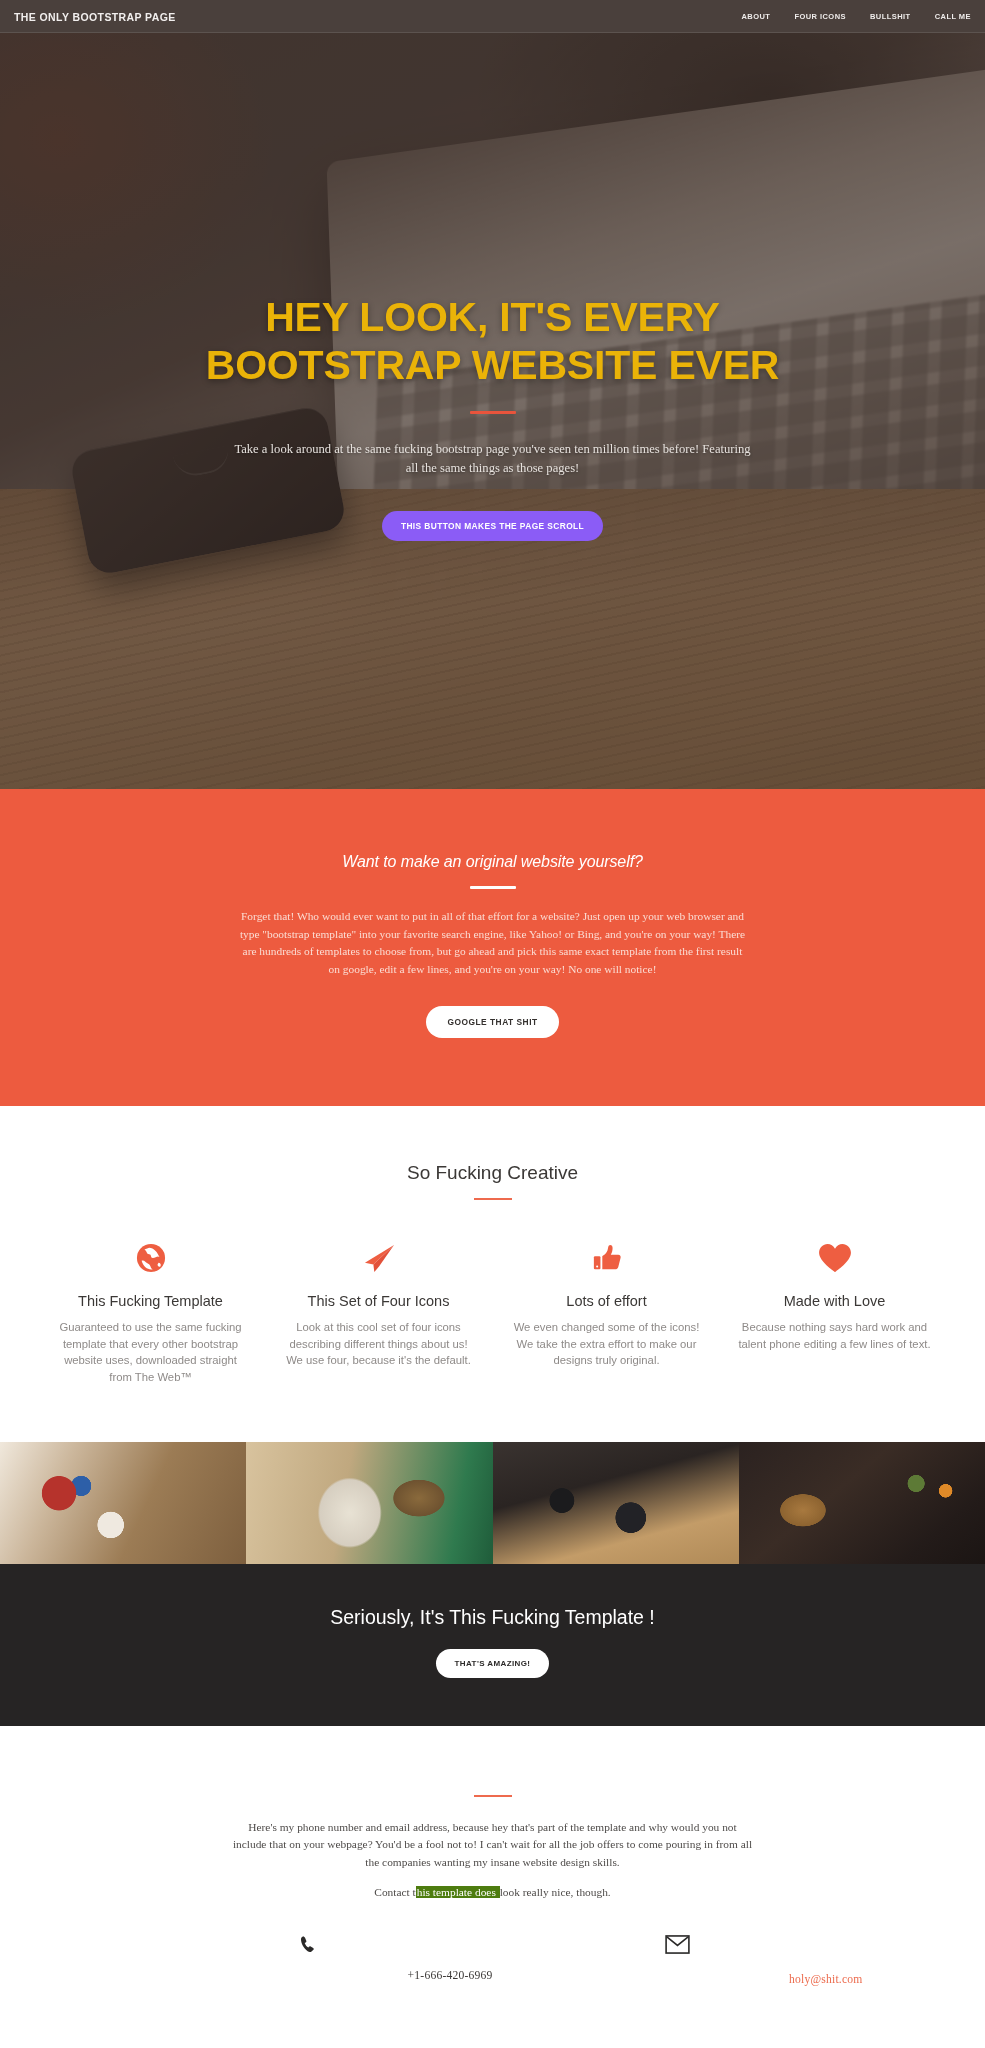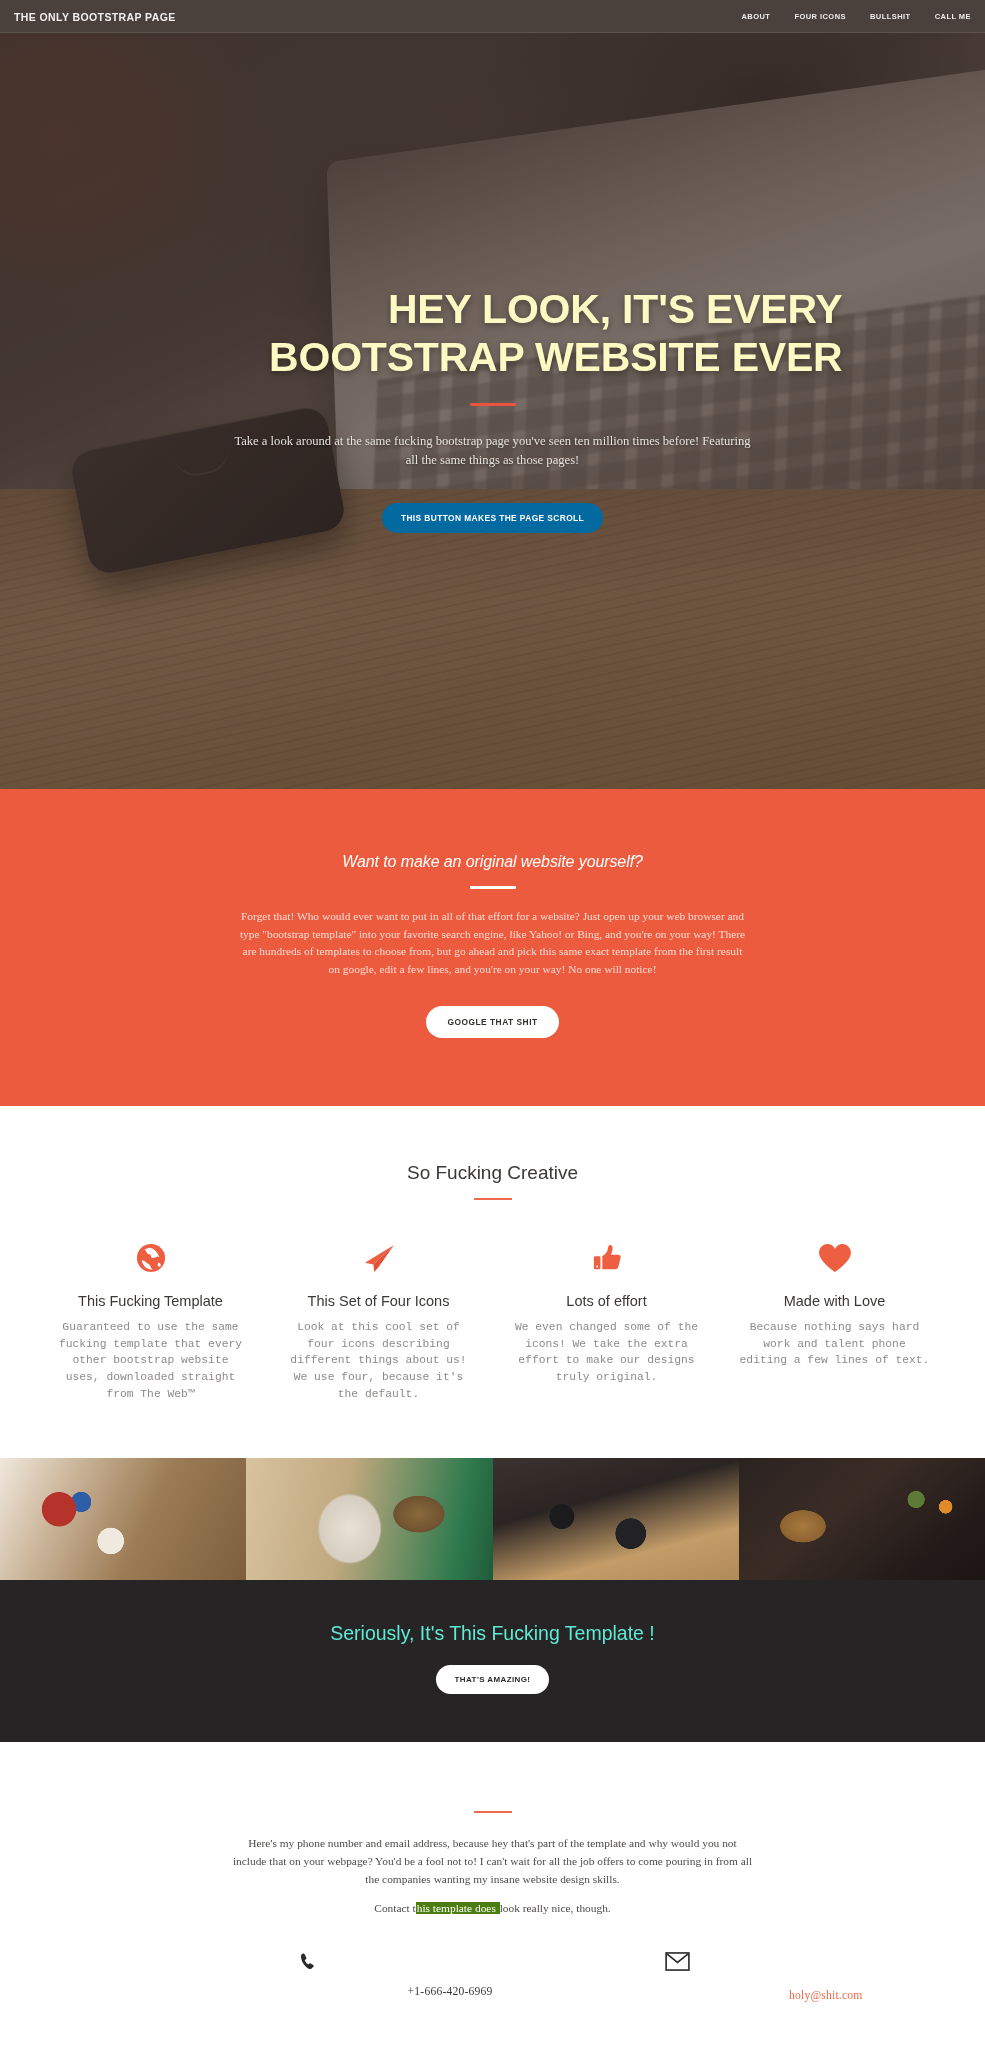--- a/index.html
+++ b/index.html
@@ -147,29 +147,28 @@
     background: rgba(58,45,40,0.60);
   }
   .hero-inner {
     position: relative;
     z-index: 3;
     width: 985px;
     padding-top: 248px;
     text-align: center;
   }
   .hero-title {
-    color: #fef9c3;
+    color: #eab308;
     font-size: 41px;
     font-weight: bold;
     line-height: 1.18;
     letter-spacing: -0.2px;
     text-shadow: 0 2px 6px rgba(0,0,0,0.35);
     max-width: 700px;
-    margin: 4px auto;
-    text-align: right;
+    margin: 12px auto;
   }
   .divider-orange {
     width: 46px;
     height: 3px;
     background: #e8543c;
     margin: 21px auto 0 auto;
     border-radius: 1px;
   }
   .hero-sub {
     margin: 26px auto 0 auto;
@@ -183,21 +182,21 @@
   .btn {
     display: inline-block;
     border: none;
     cursor: pointer;
     font-family: "Liberation Sans", sans-serif;
     font-weight: bold;
     white-space: nowrap;
   }
   .btn-hero {
     margin-top: 33px;
-    background: #0369a1;
+    background: #8b5cf6;
     color: #ffffff;
     font-size: 8.4px;
     letter-spacing: 0.4px;
     padding: 10px 19px;
     border-radius: 20px;
   }
 
   
   .section-orange {
     width: 985px;
@@ -275,21 +274,21 @@
   .feature-icon svg { display: block; }
   .feature-head {
     color: #3b3836;
     font-size: 14.5px;
     font-weight: normal;
     line-height: 1.25;
     margin-bottom: 9px;
   }
   .feature-text {
     color: #8e8a88;
-    font-family: Liberation Mono, monospace;
+    font-family: Liberation Sans, sans-serif;
     font-size: 11.3px;
     line-height: 1.48;
   }
 
   
   .gallery {
     width: 985px;
     height: 122px;
     display: flex;
   }
@@ -326,21 +325,21 @@
   }
 
   
   .section-dark {
     width: 985px;
     background: #262424;
     padding: 42px 0 48px 0;
     text-align: center;
   }
   .dark-title {
-    color: #5eead4;
+    color: #ffffff;
     font-size: 19.5px;
     font-weight: normal;
   }
   .btn-white-sm {
     margin-top: 20px;
     background: #ffffff;
     color: #2c2a29;
     font-size: 8px;
     letter-spacing: 0.4px;
     padding: 10px 19px;

